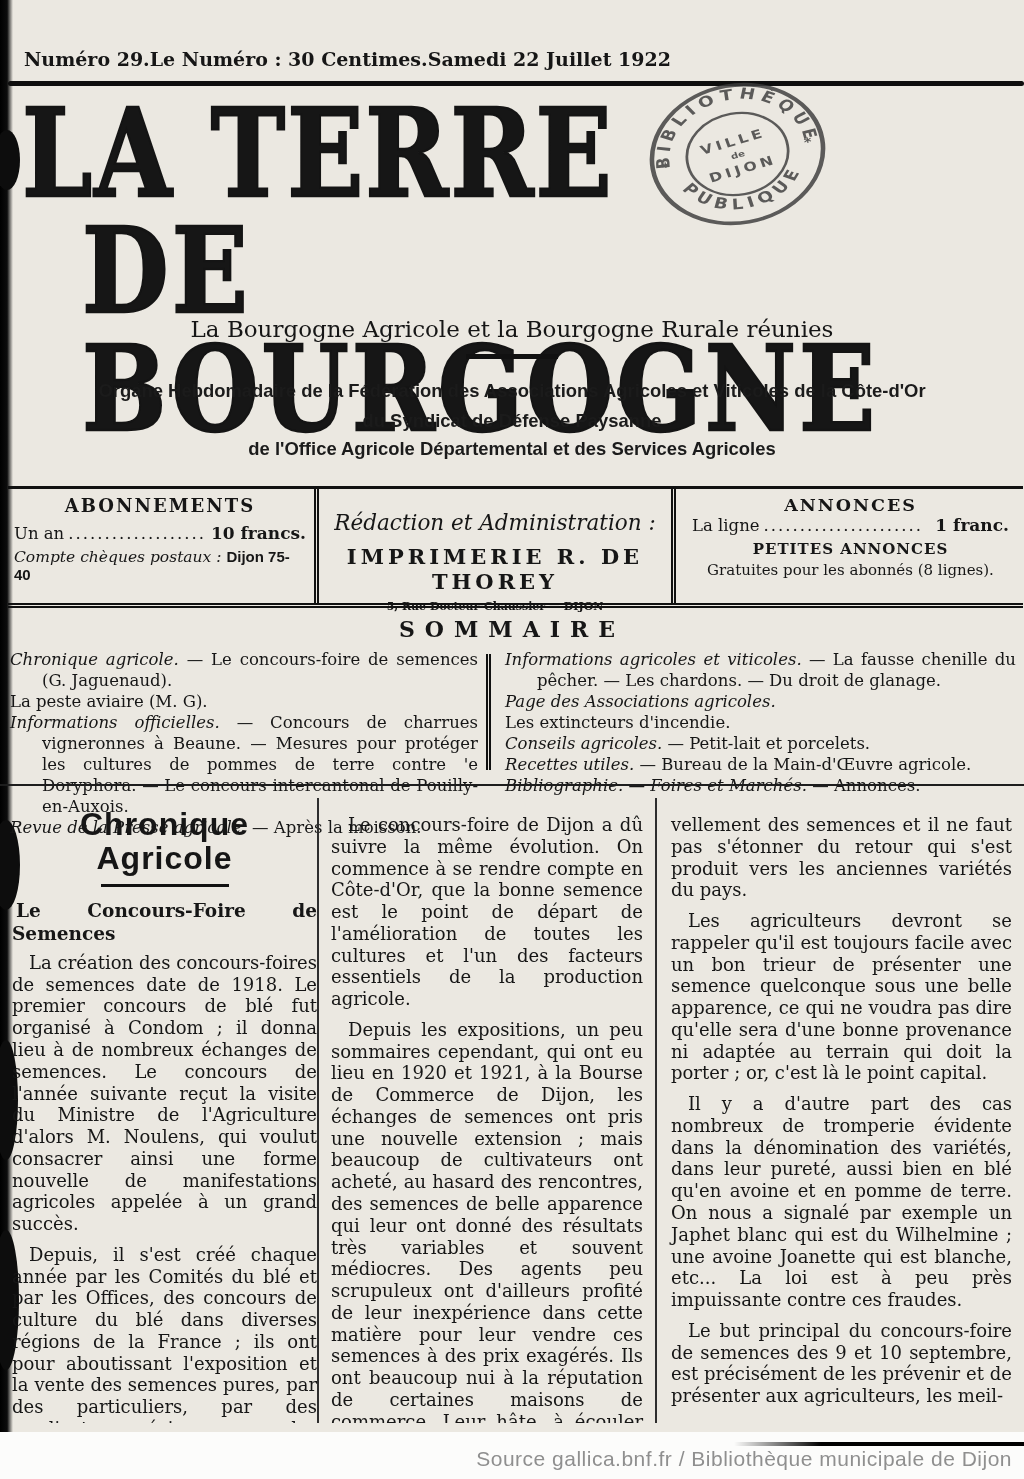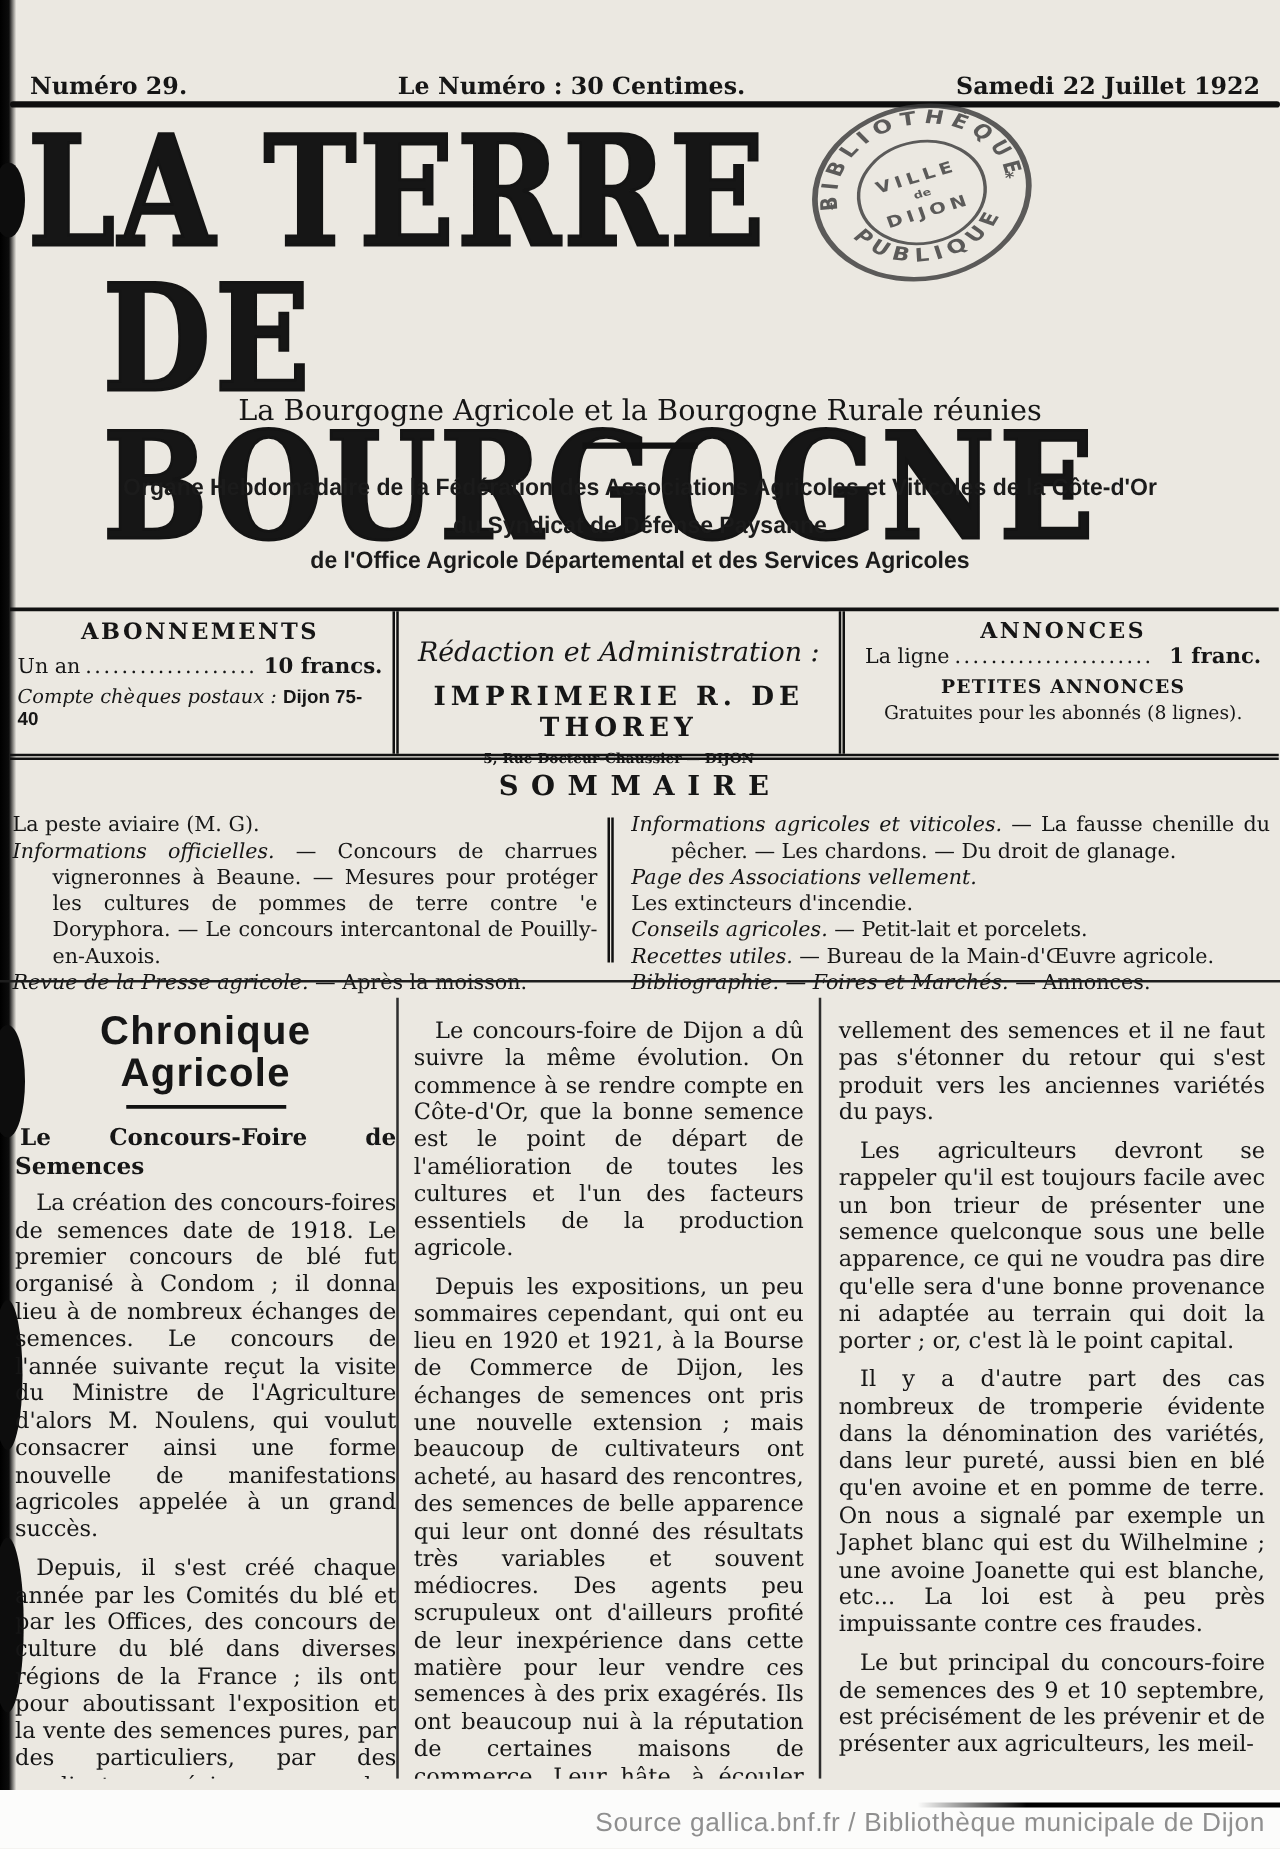--- a/index.html
+++ b/index.html
@@ -8,22 +8,22 @@
     background:#ebe8e1;
     color:#161616;
     font-family:"DejaVu Serif","Liberation Serif",serif;
   }
   
   .scan-edge{position:absolute;left:0;top:0;width:13px;height:1437px;
     background:linear-gradient(90deg,#000 0%,#0c0c0c 55%,rgba(12,12,12,0) 100%);}
   .blob{position:absolute;background:#0d0d0d;border-radius:50%;}
 
   
-  .topbar{position:absolute;top:58px;left:24px;right:16px;display:flex;
-    justify-content:space-between;font-weight:bold;font-size:19px;}
+  .topbar{position:absolute;top:48px;left:24px;right:16px;display:flex;
+    font-weight:bold;font-size:19px;}
   .top-rule{position:absolute;top:81px;left:8px;right:0;height:5px;background:#0e0e0e;border-radius:3px;}
 
   
   .title1{position:absolute;top:92px;left:22px;font-size:100px;line-height:1;
     font-weight:bold;letter-spacing:2px;transform:scale(1,1.22);transform-origin:top left;
     -webkit-text-stroke:2px #141414;}
   .title2{position:absolute;top:212px;left:82px;font-size:100px;line-height:1;
     font-weight:bold;letter-spacing:3px;transform:scale(1,1.18);transform-origin:top left;
     -webkit-text-stroke:2px #141414;}
   .subtitle{position:absolute;top:316px;left:0;width:100%;text-align:center;
@@ -173,28 +173,29 @@
       <span class="val">1 franc.</span>
     </div>
     <div class="ann-petites">PETITES ANNONCES</div>
     <div class="ann-note">Gratuites pour les abonnés (8 lignes).</div>
   </div>
 </div>
 
 <div class="som-title">SOMMAIRE</div>
 <div class="som-wrap">
   <div class="som-col som-left">
+    <div class="som-item"><span class="som-lead">Chronique agricole.</span><span> — Le concours-foire de semences (G. Jaguenaud).</span></div>
     <div class="som-item"><span class="som-lead"></span><span>La peste aviaire (M. G).</span></div>
     <div class="som-item"><span class="som-lead">Informations officielles.</span><span> — Concours de charrues vigneronnes à Beaune. — Mesures pour protéger les cultures de pommes de terre contre 'e Doryphora. — Le concours intercantonal de Pouilly-en-Auxois.</span></div>
     <div class="som-item"><span class="som-lead">Revue de la Presse agricole.</span><span> — Après la moisson.</span></div>
   </div>
   <div class="som-div"></div>
   <div class="som-col som-right">
     <div class="som-item"><span class="som-lead">Informations agricoles et viticoles.</span><span> — La fausse chenille du pêcher. — Les chardons. — Du droit de glanage.</span></div>
-    <div class="som-item"><span class="som-lead">Page des Associations vellement.</span><span></span></div>
+    <div class="som-item"><span class="som-lead">Page des Associations agricoles.</span><span></span></div>
     <div class="som-item"><span class="som-lead"></span><span>Les extincteurs d'incendie.</span></div>
     <div class="som-item"><span class="som-lead">Conseils agricoles.</span><span> — Petit-lait et porcelets.</span></div>
     <div class="som-item"><span class="som-lead">Recettes utiles.</span><span> — Bureau de la Main-d'Œuvre agricole.</span></div>
     <div class="som-item"><span class="som-lead">Bibliographie. — Foires et Marchés.</span><span> — Annonces.</span></div>
   </div>
 </div>
 <div class="mid-rule"></div>
 
 <div class="article">
   <div class="acol col1">

